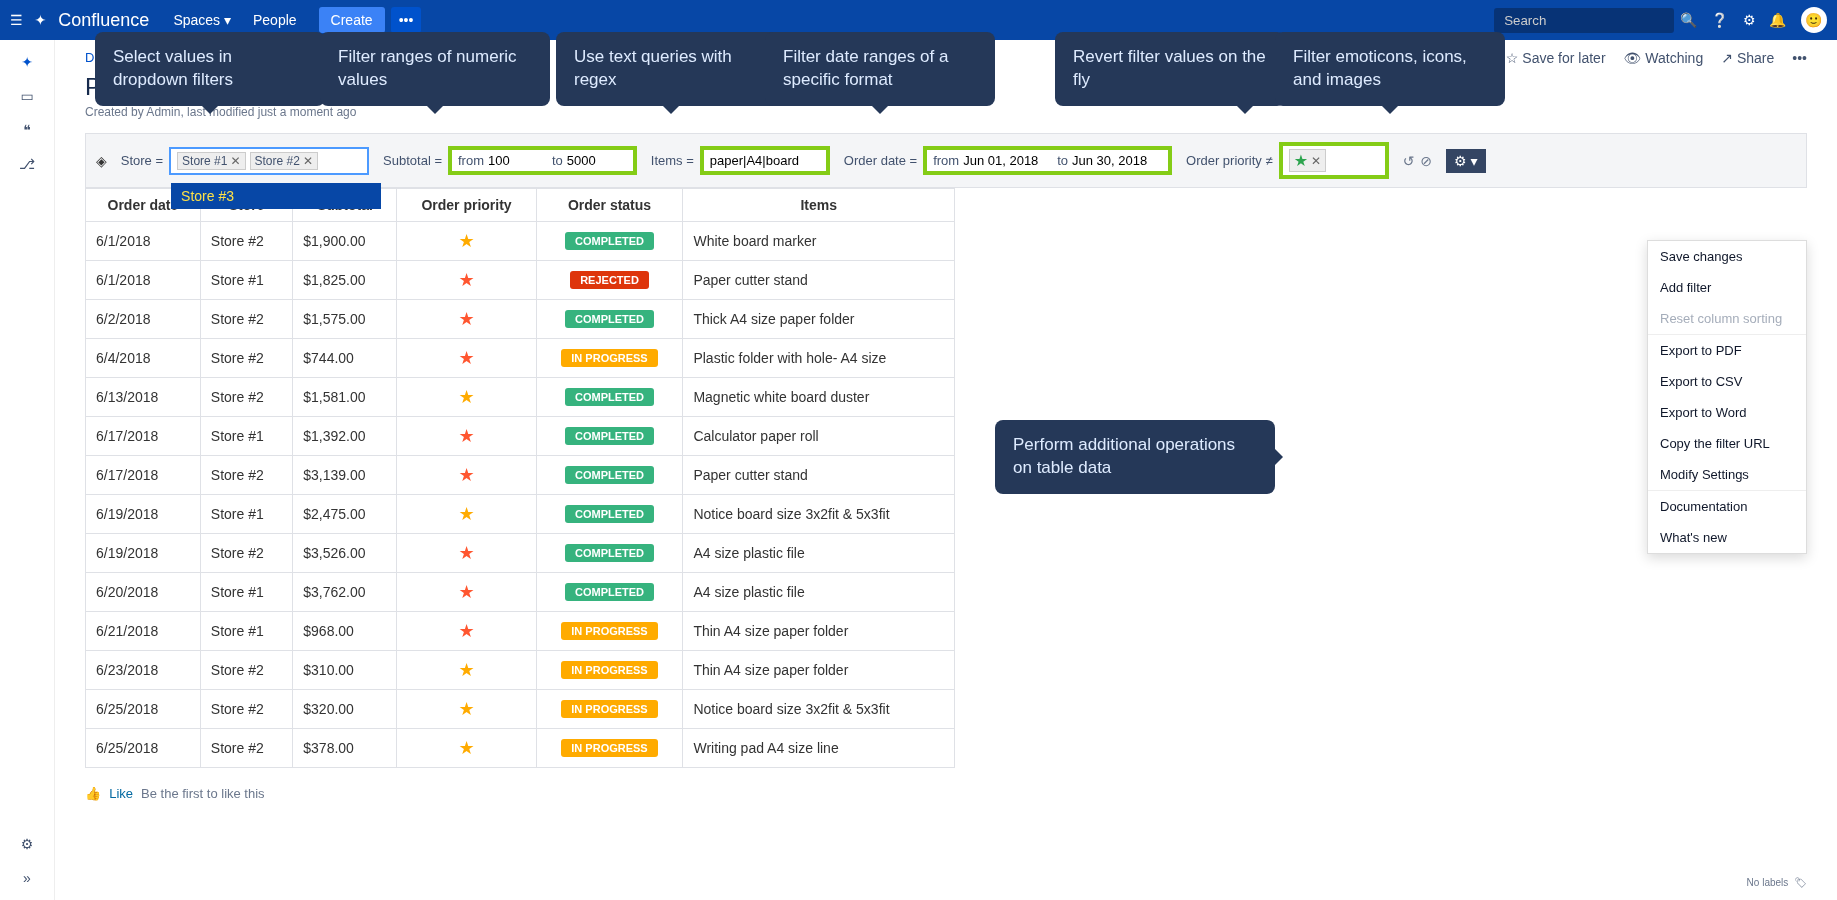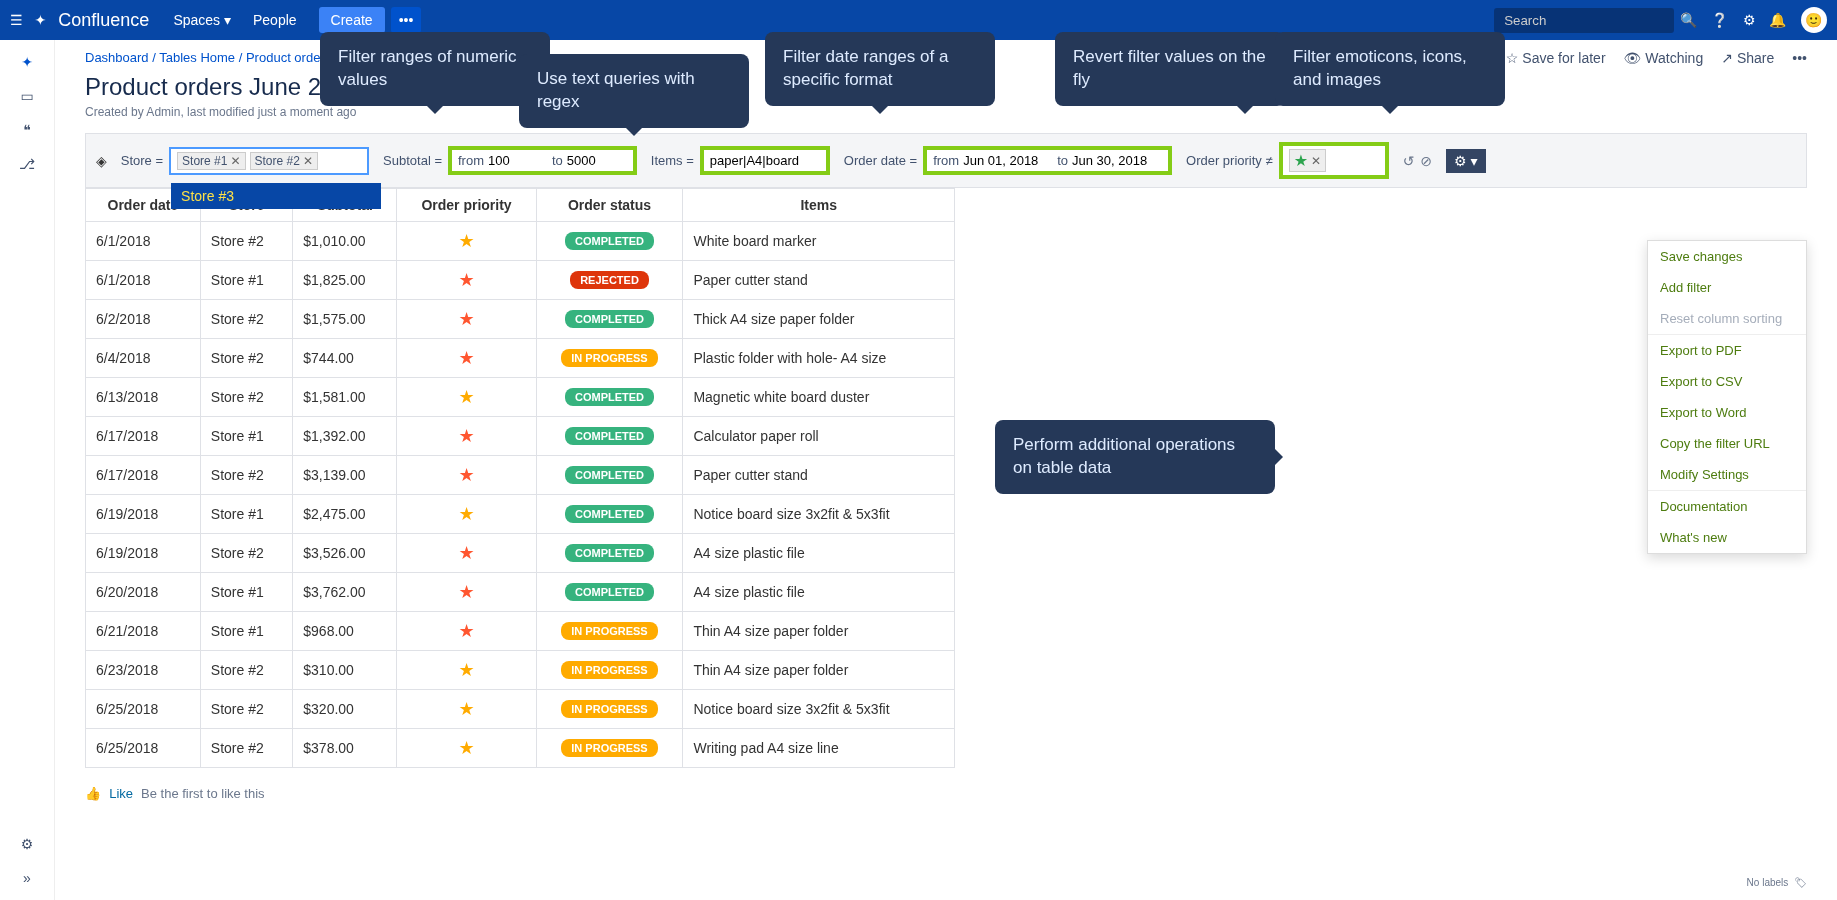--- a/index.html
+++ b/index.html
@@ -39,26 +39,26 @@
 .star-green { color: #2da44e; font-size: 16px; }
 .gear-btn { background: #344563; color: #fff; padding: 4px 8px; display:flex; align-items:center; gap:3px; cursor:pointer; }
 .revert-icons { color: #6b778c; display:flex; gap:6px; cursor:pointer; }
 .dropdown-opt { position: absolute; top: 34px; left: 0; background: #0747a6; color: #fde047; padding: 5px 10px; width: 210px; z-index: 5; font-size: 14px; }
 .data-table { width: 870px; border-collapse: collapse; margin-top: 0; }
 .data-table th, .data-table td { border: 1px solid #dfe1e6; padding: 8px 10px; font-size: 14px; text-align: left; }
 .data-table th { background: #fff; font-weight: 600; text-align: center; }
 .data-table td.center { text-align: center; }
 .star { color: #ffab00; font-size: 18px; }
 .star.red { color: #ff5630; }
-.badge { display: inline-block; padding: 3px 10px; border-radius: 8px; color: #fff; font-size: 11px; font-weight: 700; }
+.badge { display: inline-block; padding: 3px 10px; border-radius: 3px; color: #fff; font-size: 11px; font-weight: 700; }
 .badge.completed { background: #36b37e; }
 .badge.rejected { background: #de350b; }
 .badge.inprogress { background: #ffab00; }
 .context-menu { position: absolute; right: 30px; top: 200px; background: #fff; border: 1px solid #ddd; box-shadow: 0 4px 12px rgba(0,0,0,0.15); width: 160px; z-index: 10; }
-.context-menu .mi { padding: 8px 12px; font-size: 13px; cursor: pointer; color:#4d7c0f; }
+.context-menu .mi { padding: 8px 12px; font-size: 13px; cursor: pointer; color:#0f172a; }
 .context-menu .mi.disabled { color: #a5adba; cursor: default; }
 .context-menu hr { border: none; border-top: 1px solid #eee; }
 .callout { position: absolute; background: #253858; color: #deebff; padding: 14px 18px; border-radius: 8px; font-size: 17px; line-height: 1.35; z-index: 20; max-width: 230px; }
 .callout::after { content: ''; position: absolute; border: 10px solid transparent; }
 .callout.down::after { bottom: -18px; left: 50%; margin-left: -10px; border-top-color: #253858; }
 .callout.right::after { right: -18px; top: 50%; margin-top: -10px; border-left-color: #253858; }
 .callout.rightdown::after { right: 30px; bottom: -18px; border-top-color: #253858; }
 .like-row { margin-top: 18px; font-size: 13px; color: #6b778c; display:flex; align-items:center; gap:8px;}
 .like-row a { color: #0369a1; text-decoration: none; }
 .labels-row { position: absolute; right: 30px; bottom: 12px; font-size: 10px; color: #6b778c; display:flex; align-items:center; gap:6px;}
@@ -184,21 +184,21 @@
           <th>Subtotal</th>
           <th>Order priority</th>
           <th>Order status</th>
           <th>Items</th>
         </tr>
       </thead>
       <tbody id="tbody">
           <tr>
             <td>6/1/2018</td>
             <td>Store #2</td>
-            <td>$1,010.00</td>
+            <td>$1,900.00</td>
             <td class="center"><span class="star ">★</span></td>
             <td class="center"><span class="badge completed">COMPLETED</span></td>
             <td>White board marker</td>
           </tr>
           <tr>
             <td>6/1/2018</td>
             <td>Store #1</td>
             <td>$1,825.00</td>
             <td class="center"><span class="star red">★</span></td>
             <td class="center"><span class="badge rejected">REJECTED</span></td>
@@ -311,22 +311,23 @@
       <div class="mi">Export to PDF</div>
       <div class="mi">Export to CSV</div>
       <div class="mi">Export to Word</div>
       <div class="mi">Copy the filter URL</div>
       <div class="mi">Modify Settings</div>
       <hr>
       <div class="mi">Documentation</div>
       <div class="mi">What's new</div>
     </div>
 
+    <div class="callout down" style="top:-8px; left:40px;">Select values in dropdown filters</div>
     <div class="callout down" style="top:-8px; left:265px;">Filter ranges of numeric values</div>
-    <div class="callout down" style="top:-8px; left:464px;margin-top:22px;">Use text queries with regex</div>
+    <div class="callout down" style="top:-8px; left:501px;">Use text queries with regex</div>
     <div class="callout down" style="top:-8px; left:710px;">Filter date ranges of a specific format</div>
     <div class="callout rightdown" style="top:-8px; left:1000px;">Revert filter values on the fly</div>
     <div class="callout down" style="top:-8px; left:1220px;">Filter emoticons, icons, and images</div>
     <div class="callout right" style="top:380px; left:940px; max-width:280px;">Perform additional operations on table data</div>
 
     <div class="like-row">
       <span>👍</span>
       <a>Like</a>
       <span>Be the first to like this</span>
     </div>

